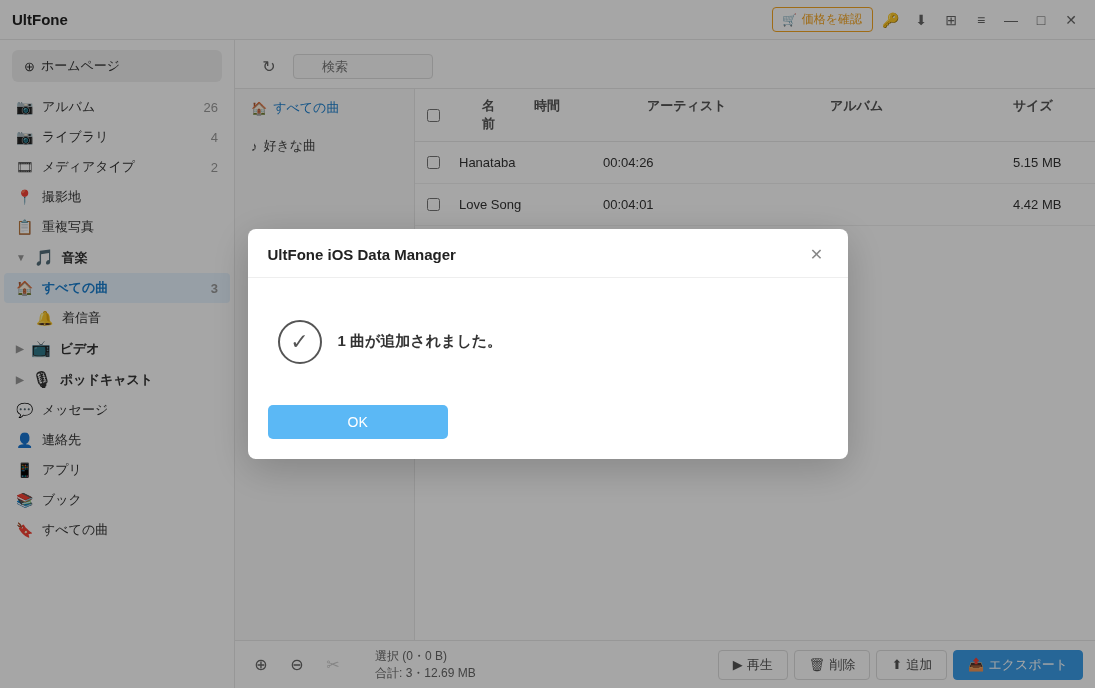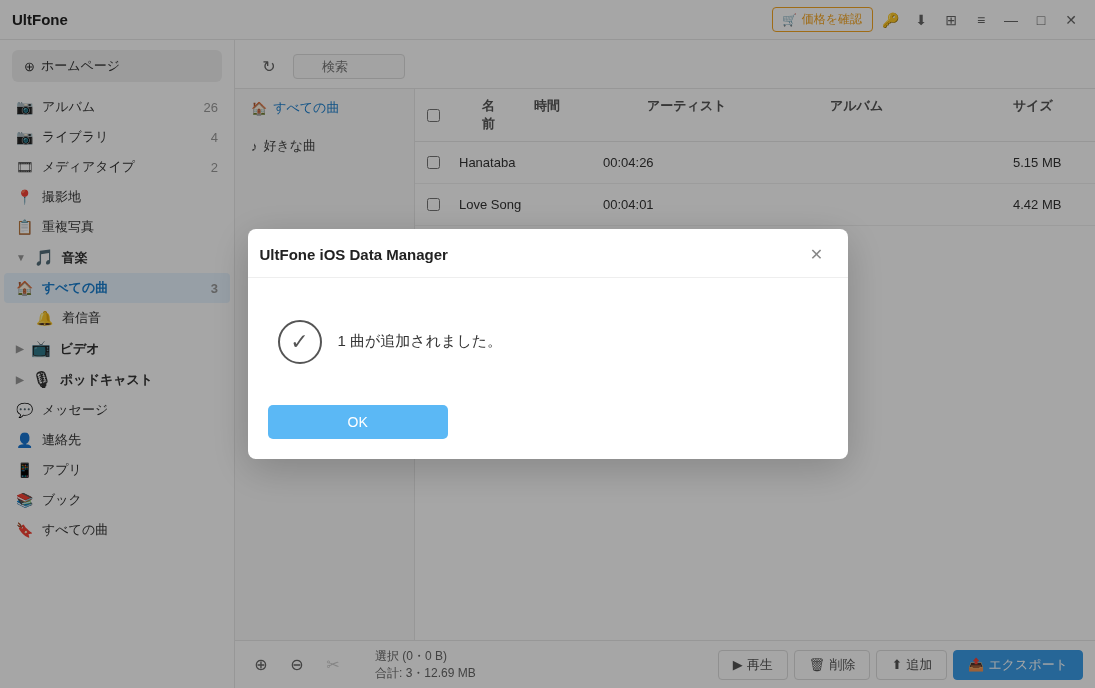--- a/index.html
+++ b/index.html
@@ -146,21 +146,21 @@
       color: #666;
       cursor: pointer;
       border-radius: 4px;
     }
     .search-box {
       border: 1px solid #ddd;
       border-radius: 4px;
       padding: 4px 10px 4px 28px;
       font-size: 13px;
       color: #333;
-      width: 112px;
+      width: 140px;
       position: relative;
       background: #fafafa;
       outline: none;
     }
     .search-wrapper { position: relative; }
     .search-icon-inner {
       position: absolute;
       left: 8px; top: 50%;
       transform: translateY(-50%);
       font-size: 12px;
@@ -298,21 +298,21 @@
       padding: 0;
       box-shadow: 0 10px 40px rgba(0,0,0,0.2);
       display: flex;
       flex-direction: column;
       overflow: hidden;
     }
     .modal-header {
       display: flex;
       align-items: center;
       justify-content: space-between;
-      padding: 14px 20px 12px 12px;
+      padding: 14px 20px 12px 20px;
       border-bottom: 1px solid #eee;
     }
     .modal-title {
       font-size: 15px;
       font-weight: 600;
       color: #222;
     }
     .modal-close {
       cursor: pointer;
       font-size: 16px;
@@ -336,20 +336,21 @@
       display: flex;
       align-items: center;
       justify-content: center;
       font-size: 22px;
       color: #555;
       flex-shrink: 0;
     }
     .success-message {
       font-size: 15px;
       color: #333;
+      font-weight: bold;
     }
     .modal-footer {
       display: flex;
       justify-content: flex-start;
       padding: 20px;
     }
     .ok-btn {
       background: #5bb8f5;
       border: none;
       border-radius: 5px;

